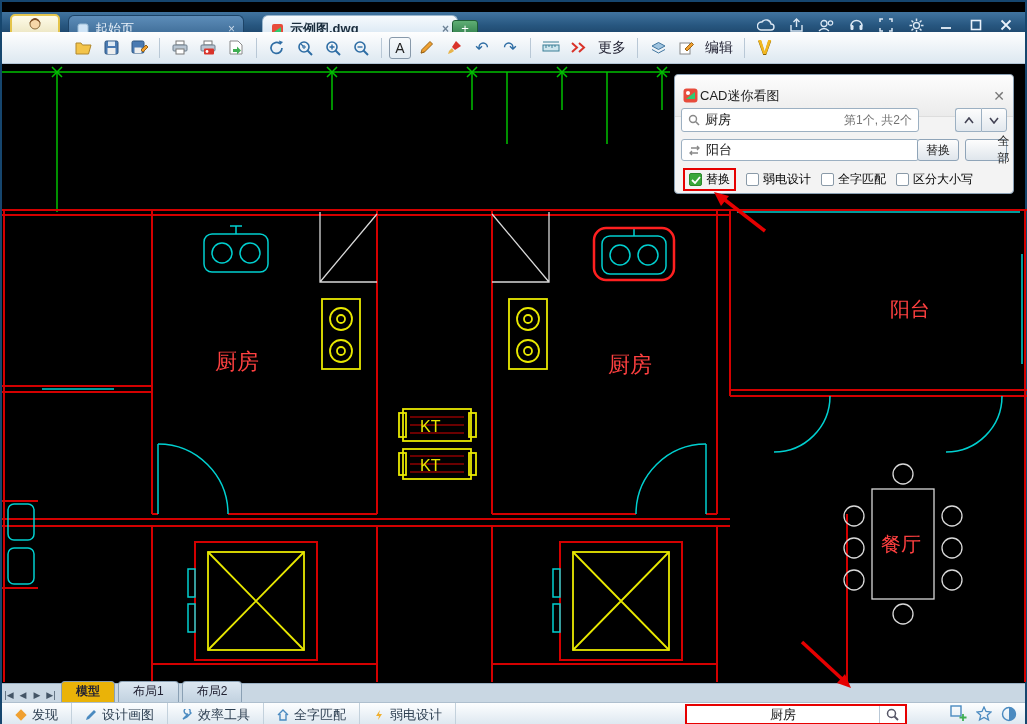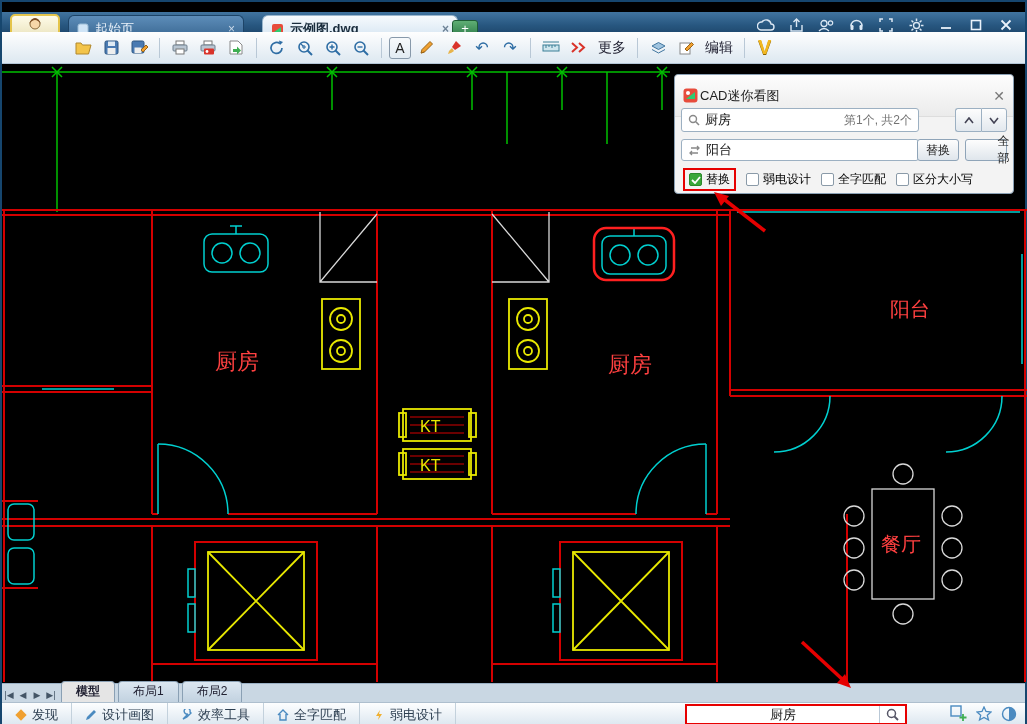--- a/index.html
+++ b/index.html
@@ -72,21 +72,21 @@
     display:flex; align-items:center; justify-content:center; }
   .chk.checked .box { background:#3aa73a; border-color:#2c8a2c; }
   .chk.hl { border:2px solid #e60000; padding:1px 4px; }
 
   
   .tabstrip { position:absolute; top:681px; left:0; right:0; height:19px; background:#c9d7e3;
     border-top:1px solid #9ab0c4; display:flex; align-items:flex-end; font-size:12px; color:#223; }
   .navbtn { width:14px; text-align:center; font-size:9px; color:#456; padding-bottom:2px; }
   .ltab { padding:1px 14px 2px; border:1px solid #8aa0b4; border-bottom:none; margin-left:3px;
     border-radius:4px 4px 0 0; background:linear-gradient(#dce7f1,#c2d2e0); }
-  .ltab.active { background:#e5e5e5; font-weight:bold; }
+  .ltab.active { background:#eab308; font-weight:bold; }
 
   
   .statusbar { position:absolute; top:700px; left:0; right:0; height:24px;
     background:linear-gradient(#fdfeff,#dbe6ef); border-top:1px solid #aebfce;
     display:flex; align-items:center; font-size:13px; color:#2c3e50; }
   .sb-item { padding:0 13px; height:100%; display:flex; align-items:center; gap:5px;
     border-right:1px solid #c3d1dc; }
   .sb-search-wrap { position:absolute; right:118px; top:1px; height:21px; width:222px;
     border:2px solid #e60000; background:#fff; display:flex; align-items:center; }
   .sb-search-wrap input { flex:1; border:none; outline:none; height:100%; text-align:center;

